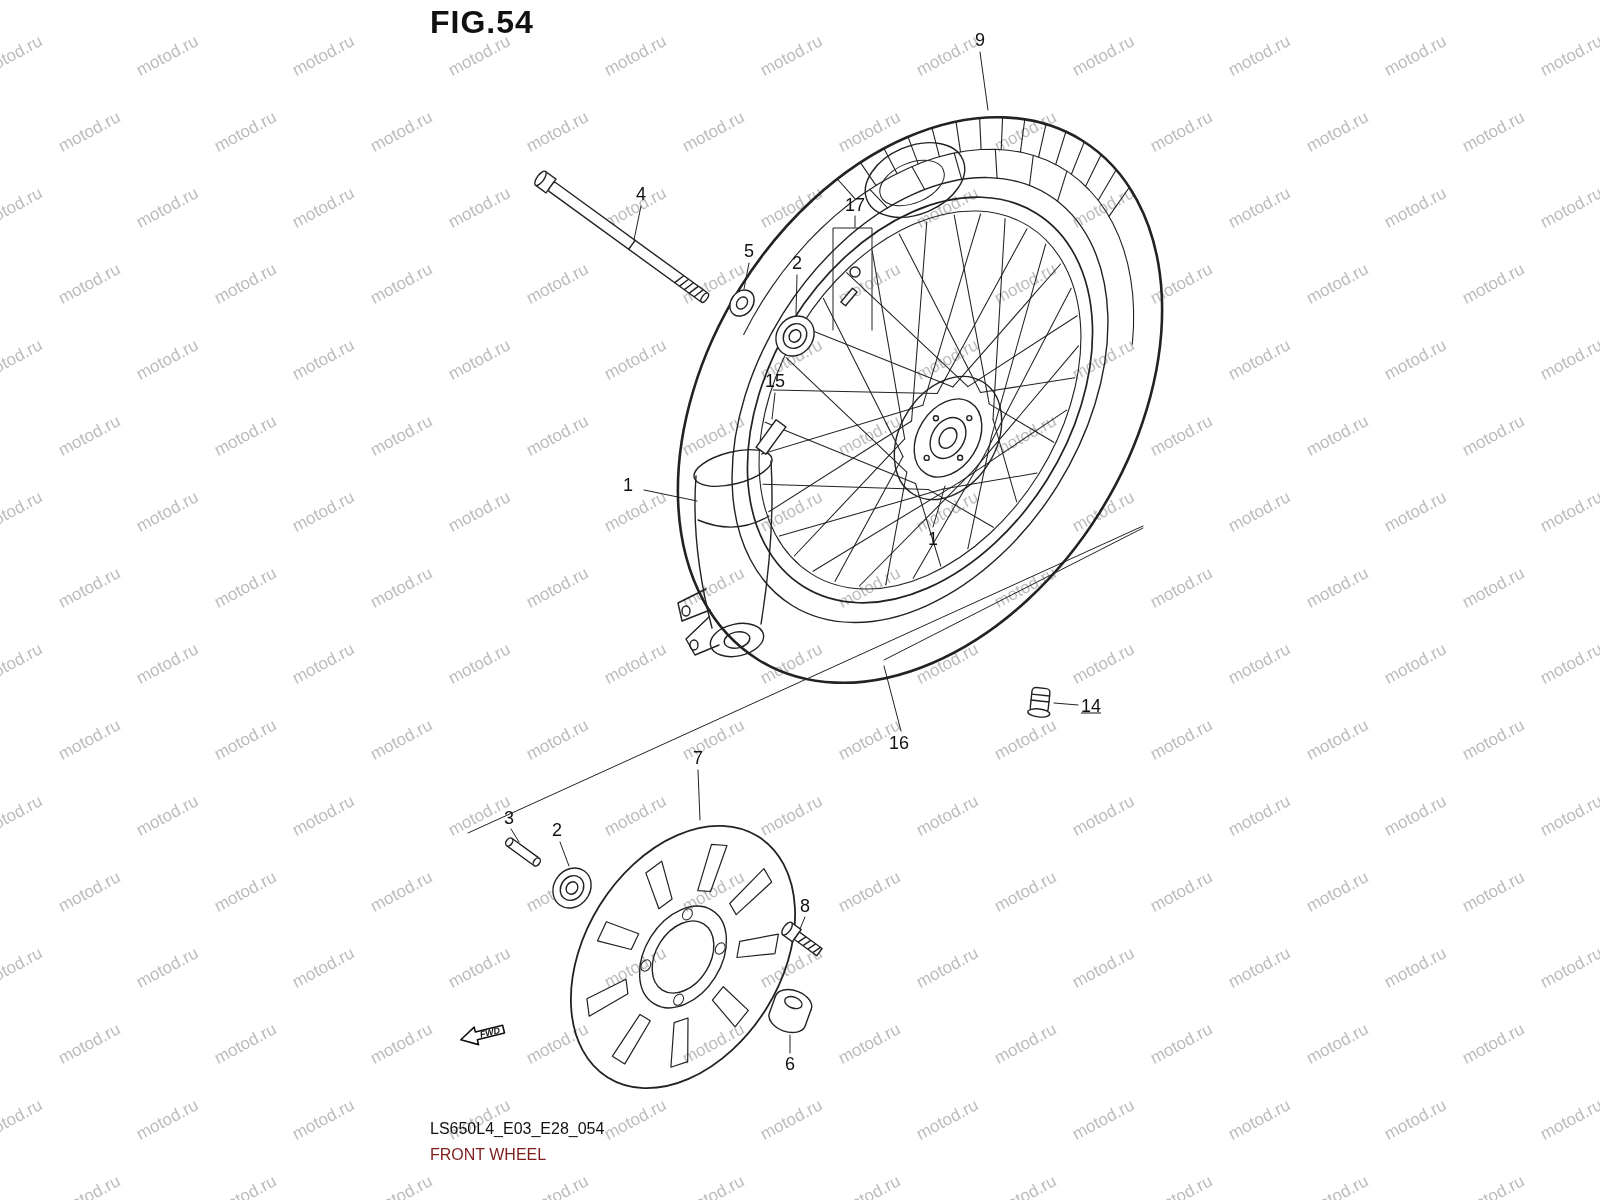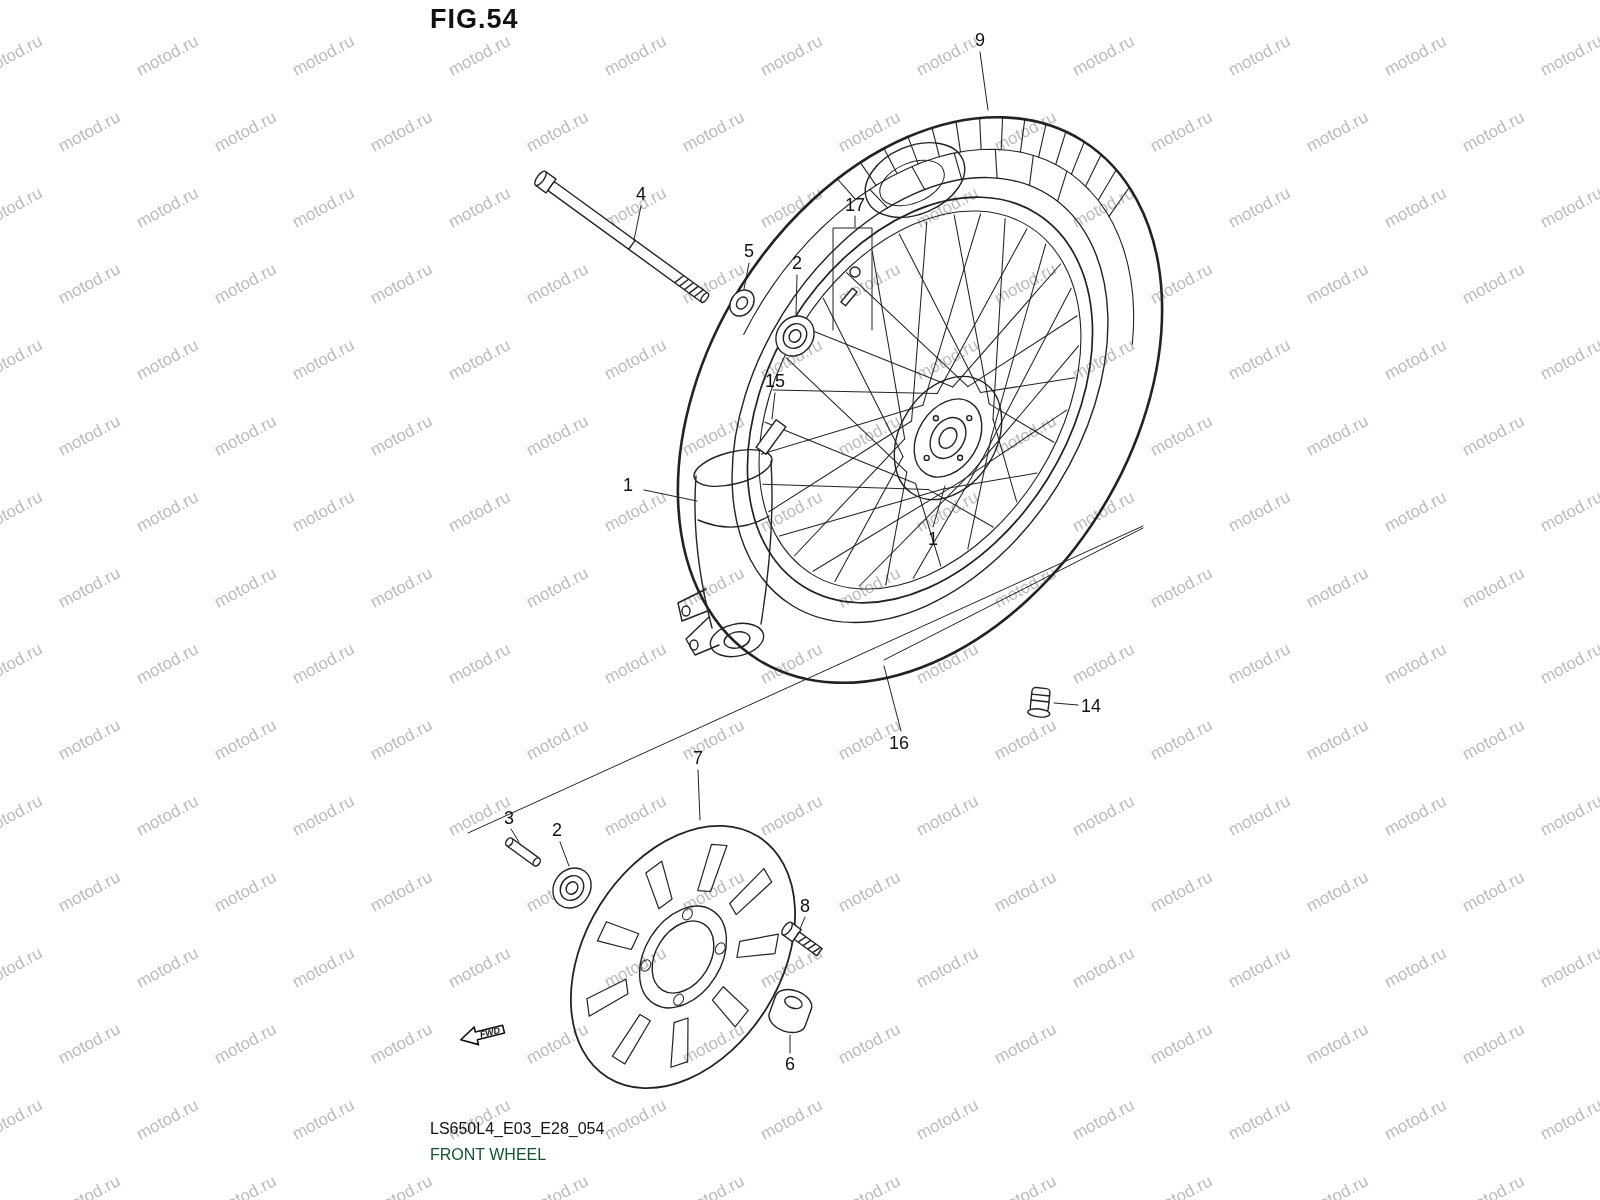--- a/index.html
+++ b/index.html
@@ -4,24 +4,24 @@
 <style>
   html,body{margin:0;padding:0;background:#fff;}
   .page{position:relative;width:1600px;height:1200px;background:#fff;overflow:hidden;
         font-family:"Liberation Sans",sans-serif;}
   .wm-layer{position:absolute;inset:0;z-index:0;}
   .wm{position:absolute;color:#bcbcbc;font-size:17px;white-space:nowrap;
       transform:rotate(-28deg);user-select:none;}
   svg.diagram{position:absolute;left:0;top:0;z-index:1;}
   .label-layer{position:absolute;inset:0;z-index:2;}
   .part-label{position:absolute;transform:translate(-50%,-50%);font-size:18px;color:#111;}
-  .fig-title{position:absolute;left:430px;top:4px;font-size:27px;font-weight:bold;
+  .fig-title{position:absolute;left:430px;top:4px;font-size:32px;font-weight:bold;
              color:#111;z-index:2;letter-spacing:1px;}
   .footer-code{position:absolute;left:430px;top:1120px;font-size:16px;color:#111;z-index:2;}
-  .footer-name{position:absolute;left:430px;top:1146px;font-size:16px;color:#14532d;z-index:2;}
+  .footer-name{position:absolute;left:430px;top:1146px;font-size:16px;color:#7f1d1d;z-index:2;}
 </style>
 </head>
 <body>
 
 <div class="page">
 
   <div class="wm-layer">
       <span class="wm" style="left: 56px; top: -30px;">motod.ru</span>
       <span class="wm" style="left: 212px; top: -30px;">motod.ru</span>
       <span class="wm" style="left: 368px; top: -30px;">motod.ru</span>
@@ -435,21 +435,21 @@
   <div class="label-layer">
       <span class="part-label" style="left: 980px; top: 40px;">9</span>
       <span class="part-label" style="left: 641px; top: 194px;">4</span>
       <span class="part-label" style="left: 749px; top: 251px;">5</span>
       <span class="part-label" style="left: 797px; top: 263px;">2</span>
       <span class="part-label" style="left: 855px; top: 205px;">17</span>
       <span class="part-label" style="left: 775px; top: 381px;">15</span>
       <span class="part-label" style="left: 628px; top: 485px;">1</span>
       <span class="part-label" style="left: 933px; top: 539px;">1</span>
       <span class="part-label" style="left: 899px; top: 743px;">16</span>
-      <span class="part-label" style="left: 1091px; top: 706px;">14</span>
+      <span class="part-label" style="left: 1091px; top: 706px; text-decoration: underline;">14</span>
       <span class="part-label" style="left: 698px; top: 758px;">7</span>
       <span class="part-label" style="left: 509px; top: 818px;">3</span>
       <span class="part-label" style="left: 557px; top: 830px;">2</span>
       <span class="part-label" style="left: 805px; top: 906px;">8</span>
       <span class="part-label" style="left: 790px; top: 1064px;">6</span>
     </div>
 
   <div class="footer-code">LS650L4_E03_E28_054</div>
   <div class="footer-name">FRONT WHEEL</div>
 </div>

